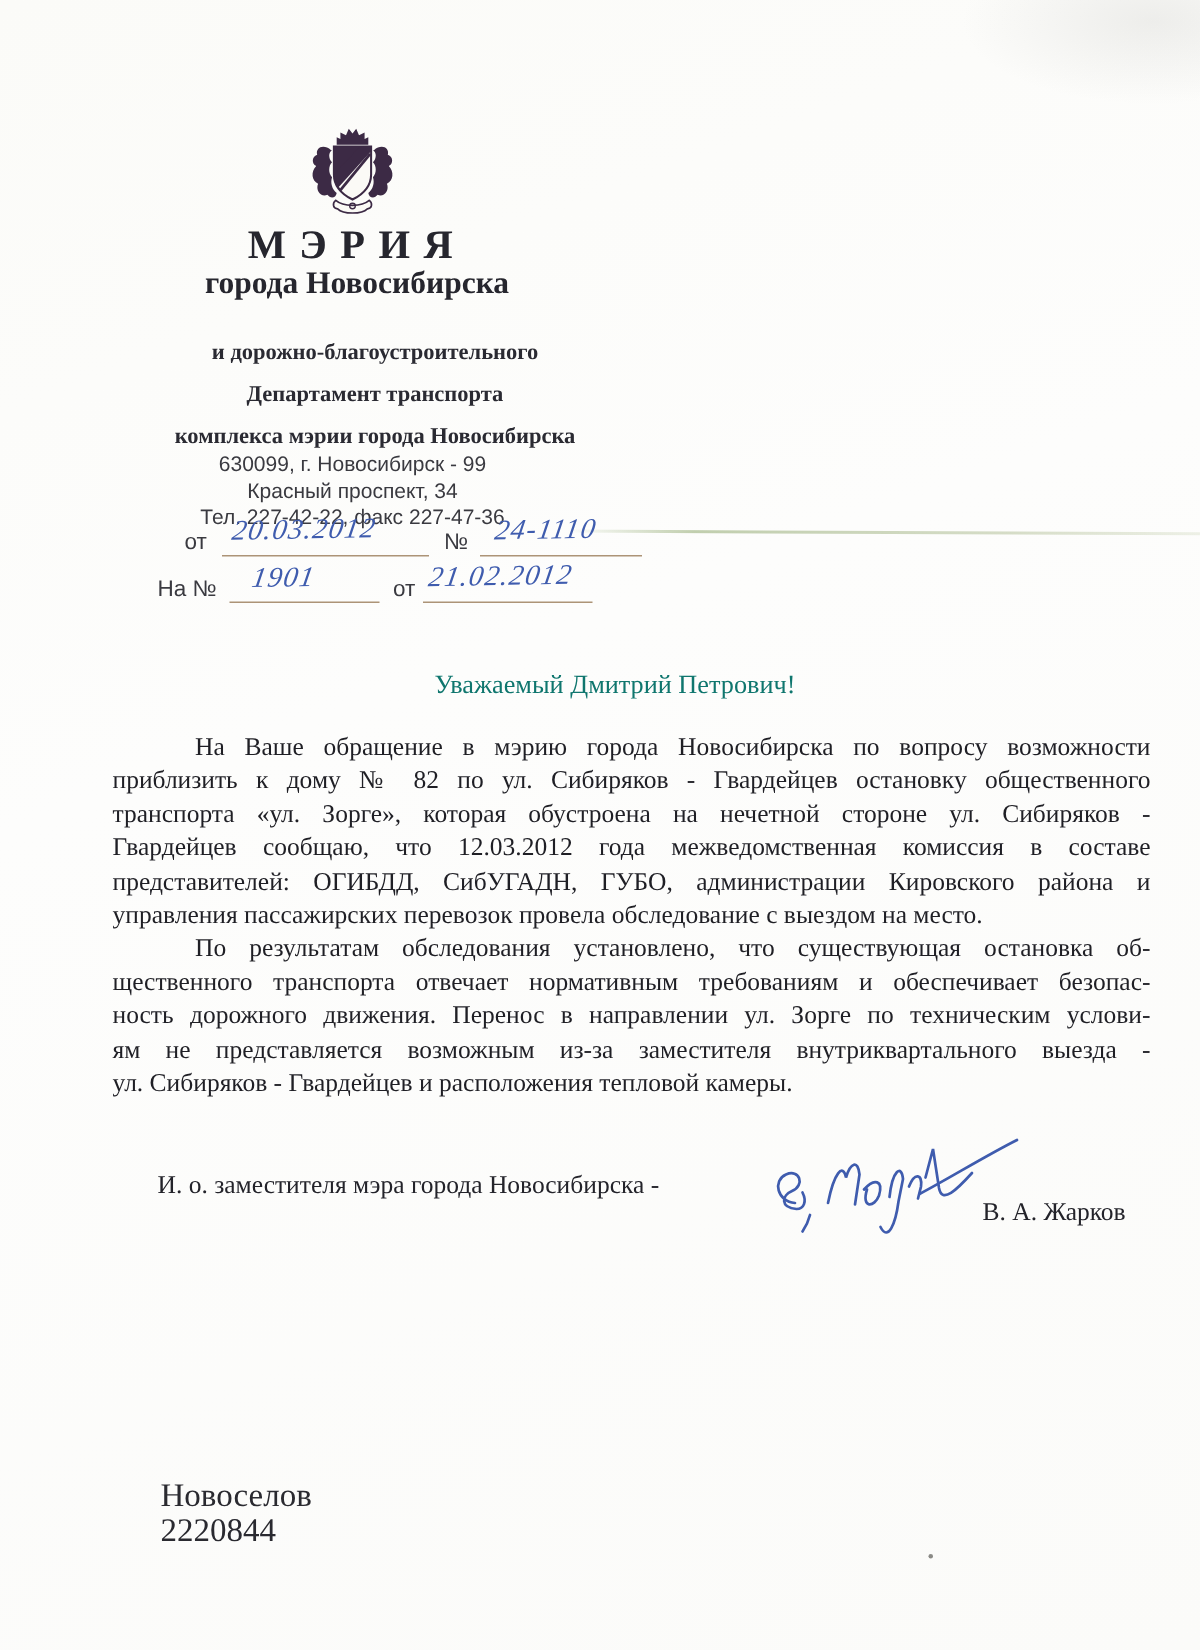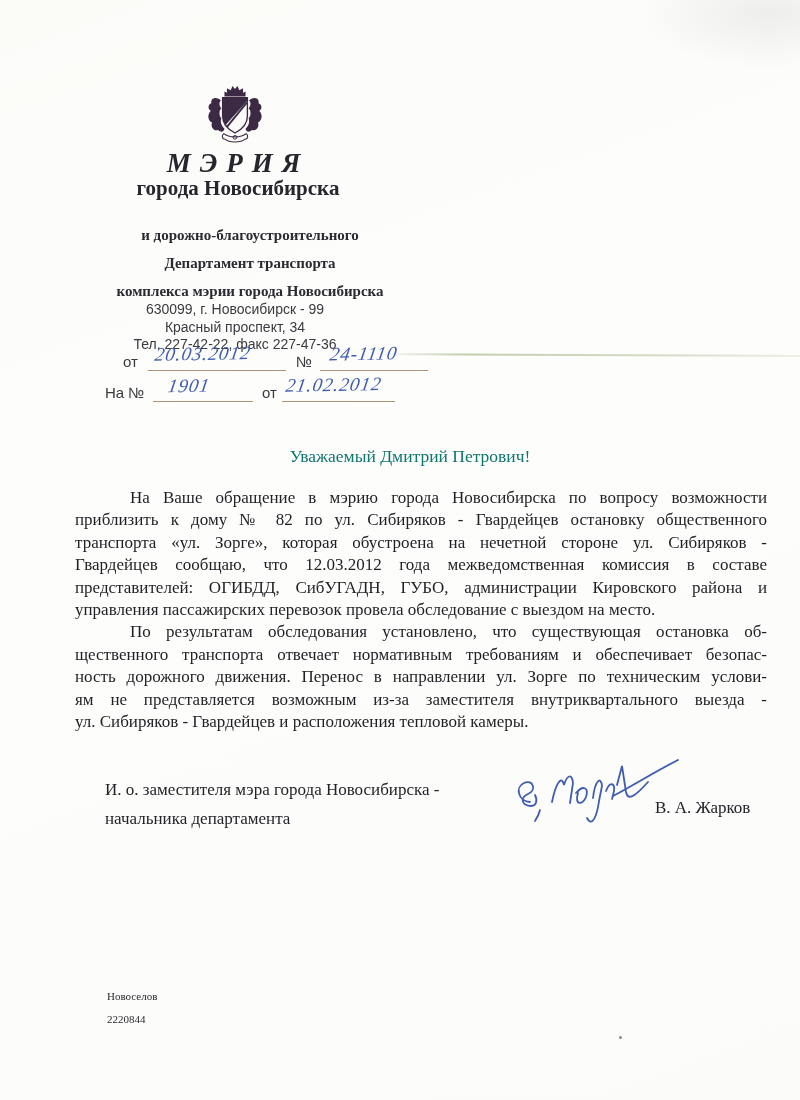--- a/index.html
+++ b/index.html
@@ -11,21 +11,21 @@
     font-family:"Liberation Serif", serif;
     color:#22222a;
   }
   .abs { position:absolute; }
 
   
   .emblem { left:204px; top:84px; width:62px; height:67px; }
   .org-title {
     left:118px; top:148px; width:240px;
     text-align:center; font-size:27px; font-weight:bold;
-    letter-spacing:9px; color:#26262e;font-style:italic;
+    letter-spacing:9px; color:#26262e;
   }
   .org-subtitle {
     left:98px; top:176px; width:280px;
     text-align:center; font-size:21px; font-weight:bold; color:#26262e;font-family:Liberation Serif, serif;
   }
   .dept {
     left:90px; top:221px; width:320px;
     text-align:center; font-size:15px; font-weight:bold;
     line-height:28px; color:#2a2a32;
   }
@@ -75,21 +75,21 @@
   .sig-title {
     left:105px; top:775px; width:420px;
     font-size:17px; line-height:29px; color:#23232a;
   }
   .sig-mark { left:510px; top:740px; width:175px; height:95px; }
   .sig-name { left:655px; top:798px; width:130px; font-size:17px; color:#23232a; }
 
   
   .footer {
     left:107px; top:985px; width:200px;
-    font-size:11px; line-height:23px; color:#2a2a30;
+    font-size:22px; line-height:23px; color:#2a2a30;
   }
 
   
   .artifact-line {
     left:378px; top:354px; width:424px; height:2px;
     background:linear-gradient(to right,
       rgba(130,150,80,0), rgba(120,150,80,0.45) 20%,
       rgba(140,160,100,0.35) 70%, rgba(150,170,110,0.15));
     transform:rotate(0.25deg);
   }
@@ -173,21 +173,20 @@
     <div class="pline first">По результатам обследования установлено, что существующая остановка об-</div>
     <div class="pline">щественного транспорта отвечает нормативным требованиям и обеспечивает безопас-</div>
     <div class="pline">ность дорожного движения. Перенос в направлении ул. Зорге по техническим услови-</div>
     <div class="pline">ям не представляется возможным из-за заместителя внутриквартального выезда -</div>
     <div class="pline last">ул. Сибиряков - Гвардейцев и расположения тепловой камеры.</div>
   </div>
 </div>
 
 <div class="abs sig-title">
   <div>И. о. заместителя мэра города Новосибирска -</div>
-  <div>начальника департамента</div>
 </div>
 
 <svg class="abs sig-mark" viewBox="0 0 175 95">
   <g fill="none" stroke="#3f5cae" stroke-width="1.8" stroke-linecap="round">
     <path d="M20,62 C8,61 5,47 14,43 C23,39 27,50 18,54 C11,57 10,65 21,66 C26,66 28,61 25,55"></path>
     <path d="M30,70 C29,74 27,78 25,81"></path>
     <path d="M42,62 C46,42 52,35 54,45 C57,35 62,33 63,43 L60,63"></path>
     <path d="M66,53 C73,45 79,47 76,57 C73,65 64,66 68,53"></path>
     <path d="M83,58 C85,40 91,36 92,46 L89,61 C87,76 82,88 77,78"></path>
     <path d="M96,51 C100,41 105,43 104,51 L102,59"></path>

